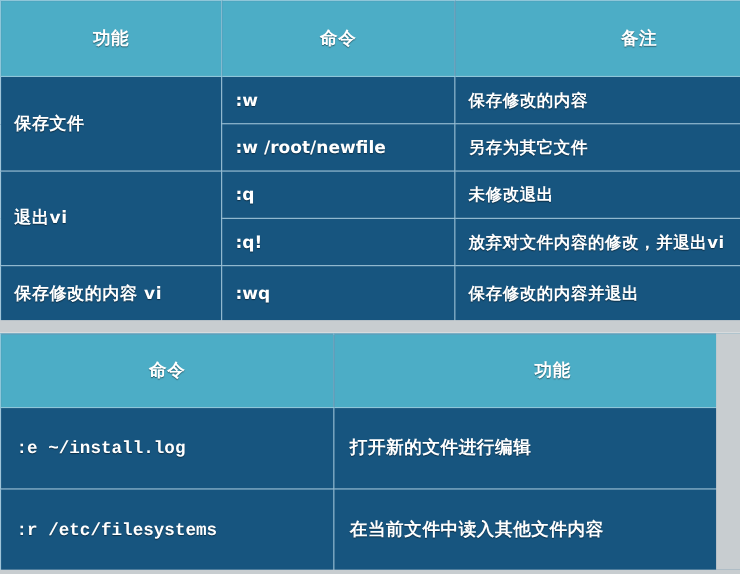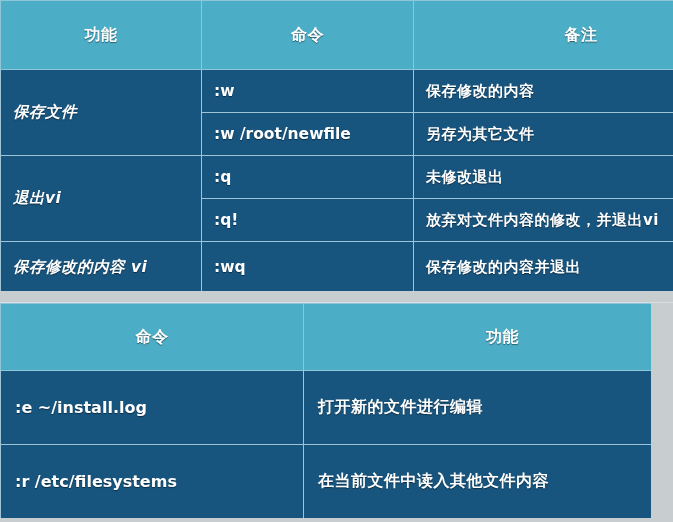--- a/index.html
+++ b/index.html
@@ -47,21 +47,20 @@
     font-size: 16px;
     border-color: #8fc6d9;
   }
   .vtable td {
     background: #17557f;
     font-size: 15px;
     text-align: left;
   }
   td.cat {
     font-size: 15.5px;
-    font-style: italic;
   }
   td.cmd {
     font-size: 15.5px;
     letter-spacing: 0;
   }
   td.note {
     font-size: 15px;
   }
 
   
@@ -90,21 +89,21 @@
   
   #table-file-ops {
     left: 0px;
     top: 303px;
     width: 651px;
   }
   #table-file-ops th.h-cmd2  { width: 278px; }
   #table-file-ops th.h-func2 { width: 373px; }
   #table-file-ops tr.head-row th { height: 66px; }
   #table-file-ops tr.body-row td { height: 73px; }
-  #table-file-ops td.cmd  { font-size: 16px; padding-left: 14px; }
+  #table-file-ops td.cmd  { font-size: 16px; padding-left: 14px; font-family: Liberation Mono, monospace; }
   #table-file-ops td.note { font-size: 16px; padding-left: 14px; }
 
   .edge-right {
     position: absolute;
     left: 651px;
     top: 303px;
     width: 22px;
     height: 215px;
     background: #c8cdd0;
   }

